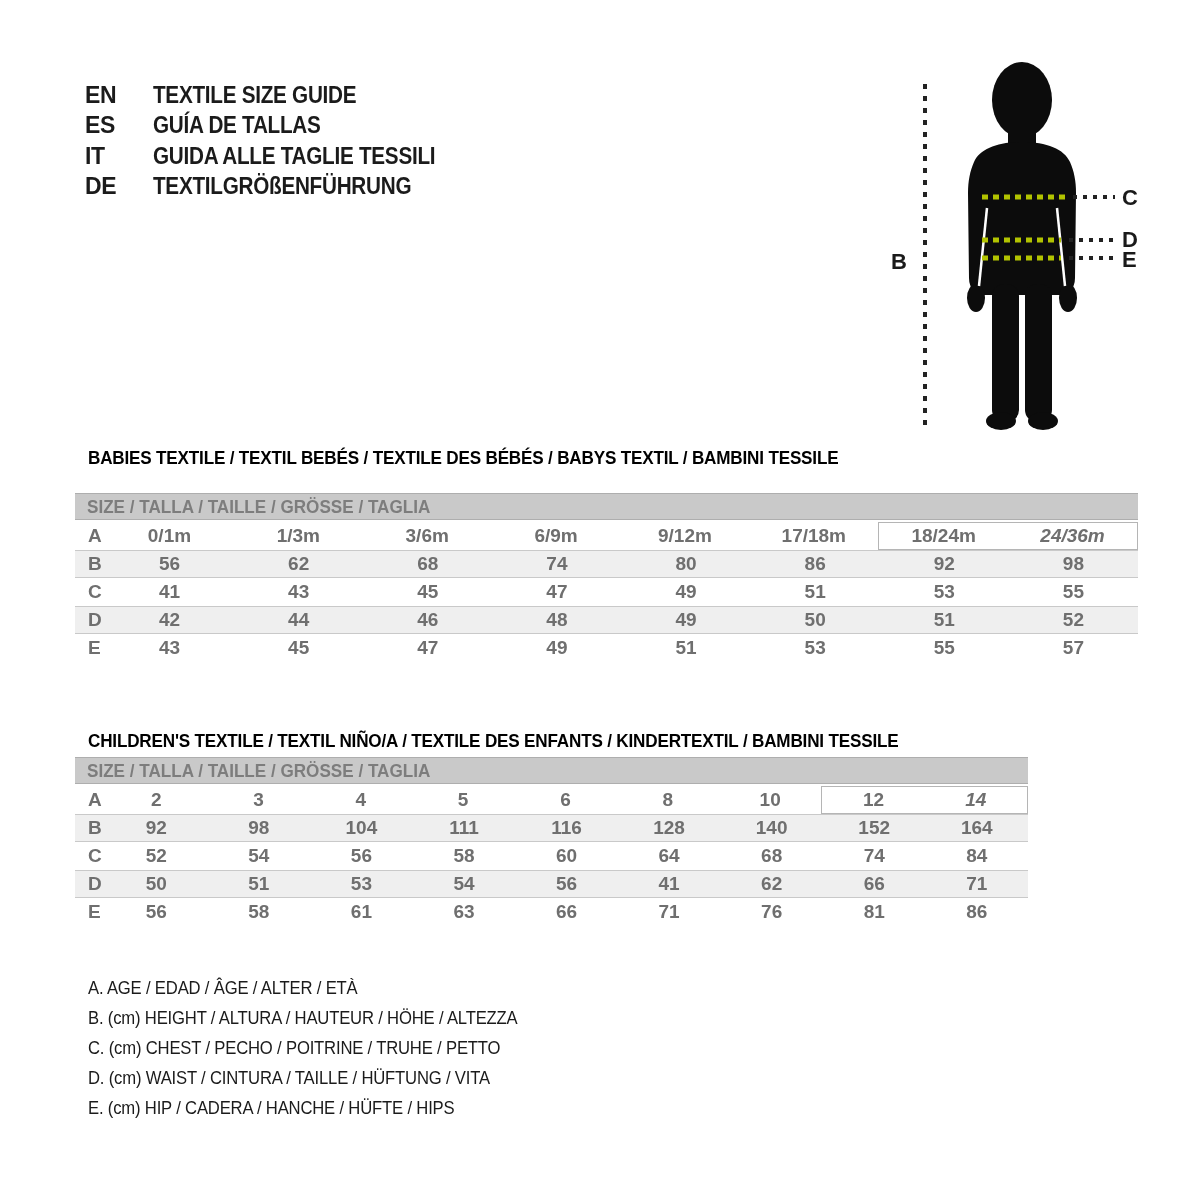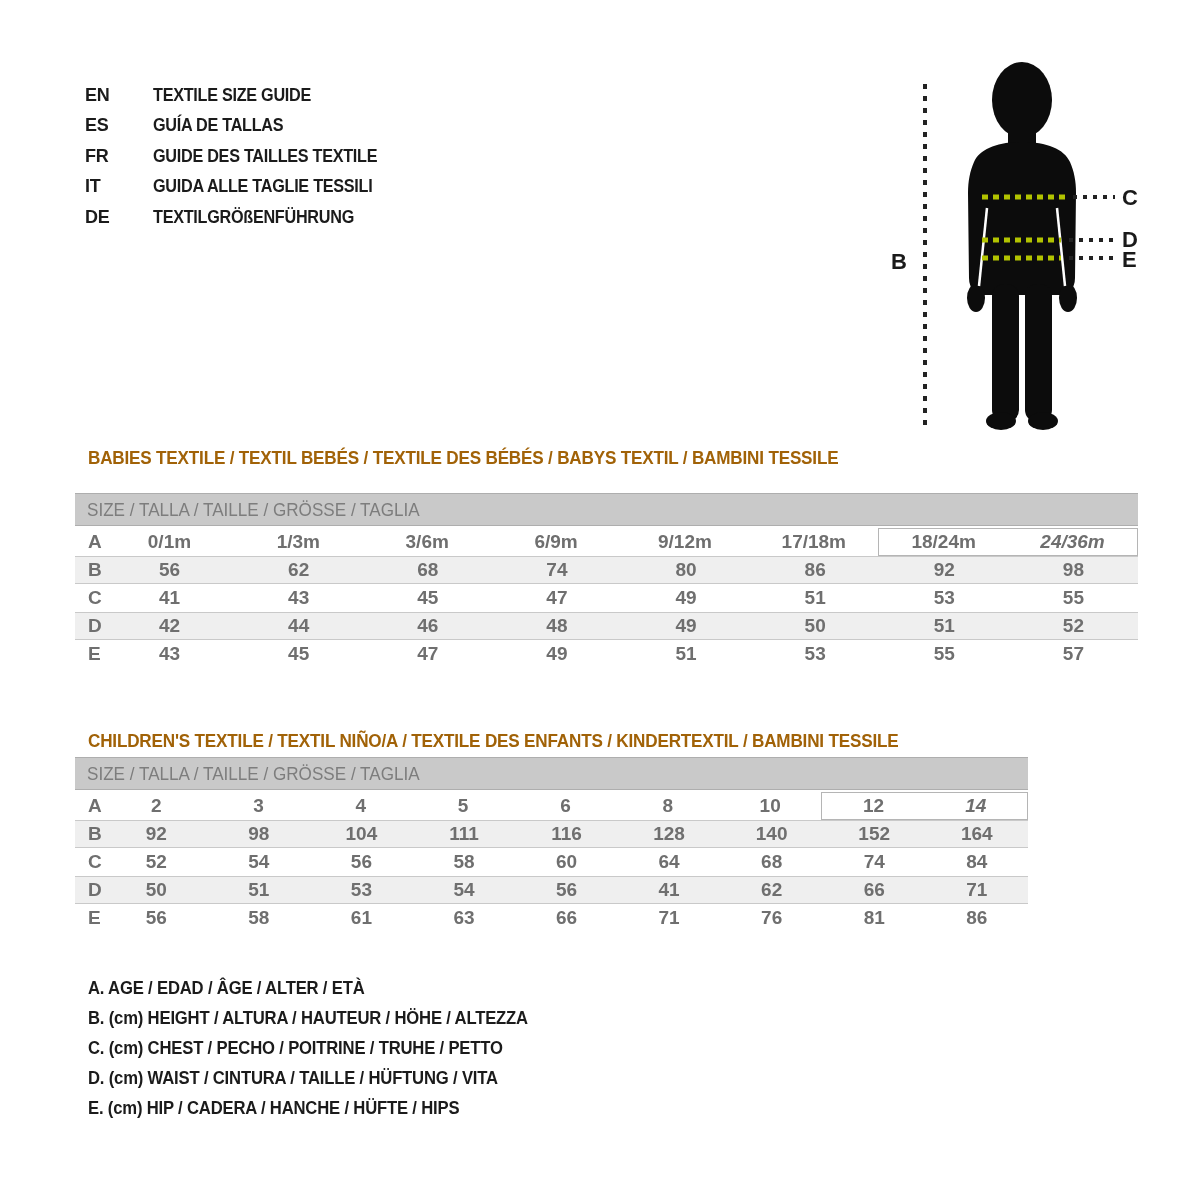--- a/index.html
+++ b/index.html
@@ -5,70 +5,66 @@
   html,body{margin:0;padding:0;}
   body{
     width:1200px;height:1200px;position:relative;background:#ffffff;
     font-family:"Liberation Sans", sans-serif;overflow:hidden;
   }
   .condensed{display:inline-block;transform:scaleX(0.9);transform-origin:left center;white-space:nowrap;}
 
   
   .lang-list{position:absolute;left:85px;top:80px;}
   .lang-row{display:flex;height:30.5px;align-items:center;font-weight:bold;
-    font-size:18px;color:#1b1b1b;letter-spacing:-0.3px;}
+    font-size:23px;color:#1b1b1b;letter-spacing:-0.3px;}
   .lang-code{width:68px;flex:none;}
 
   
   .figure-wrap{position:absolute;left:875px;top:48px;width:290px;height:402px;}
   .figure-wrap svg{display:block;}
 
   
   .section-title{position:absolute;left:88px;font-weight:bold;font-size:19px;
-    color:#a16207;letter-spacing:-0.2px;white-space:nowrap;}
+    color:#000000;letter-spacing:-0.2px;white-space:nowrap;}
   #babies-title{top:447px;}
   #children-title{top:730px;}
 
   
   .size-table{position:absolute;left:75px;}
   #babies-table{top:493px;width:1063px;}
   #children-table{top:757px;width:953px;}
-  .t-header{height:33px;background:#c9c9c9;border-top:1px solid #aeaeae;
+  .t-header{height:27px;background:#c9c9c9;border-top:1px solid #aeaeae;
     border-bottom:1px solid #aeaeae;box-sizing:border-box;display:flex;align-items:center;
-    padding-left:12px;color:#7d7d7d;font-weight:normal;font-size:19px;margin-bottom:2px;}
+    padding-left:12px;color:#7d7d7d;font-weight:bold;font-size:19px;margin-bottom:2px;}
   .t-row{display:flex;height:28px;align-items:stretch;font-weight:bold;
     font-size:19px;color:#6f6f6f;box-sizing:border-box;}
   .t-row.stripe{background:#efefef;border-top:1px solid #c9c9c9;border-bottom:1px solid #c9c9c9;}
   .t-label{width:30px;flex:none;padding-left:13px;box-sizing:border-box;
     display:flex;align-items:center;}
   .t-cell{flex:1;display:flex;align-items:center;justify-content:center;box-sizing:border-box;}
   .t-cell.hl{border-top:1px solid #b5b5b5;border-bottom:1px solid #b5b5b5;background:#ffffff;}
   .t-cell.hl-first{border-left:1px solid #b5b5b5;}
   .t-cell.hl-last{border-right:1px solid #b5b5b5;font-style:italic;}
 
   
   .legend{position:absolute;left:88px;top:973px;}
-  .legend-row{height:30px;display:flex;align-items:center;font-weight:bold;
+  .legend-row{height:30px;display:flex;align-items:center;font-weight:normal;
     font-size:18.5px;color:#1b1b1b;letter-spacing:-0.2px;}
 </style>
 </head>
 <body>
 
 <div class="lang-list">
   <div class="lang-row">
     <span class="lang-code">EN</span>
     <span class="condensed">TEXTILE SIZE GUIDE</span>
   </div>
   <div class="lang-row">
     <span class="lang-code">ES</span>
     <span class="condensed">GUÍA DE TALLAS</span>
-  </div>
-  <div class="lang-row">
-    <span class="lang-code">FR</span>
-    <span class="condensed">GUIDE DES TAILLES TEXTILE</span>
   </div>
   <div class="lang-row">
     <span class="lang-code">IT</span>
     <span class="condensed">GUIDA ALLE TAGLIE TESSILI</span>
   </div>
   <div class="lang-row">
     <span class="lang-code">DE</span>
     <span class="condensed">TEXTILGRÖßENFÜHRUNG</span>
   </div>
 </div>

